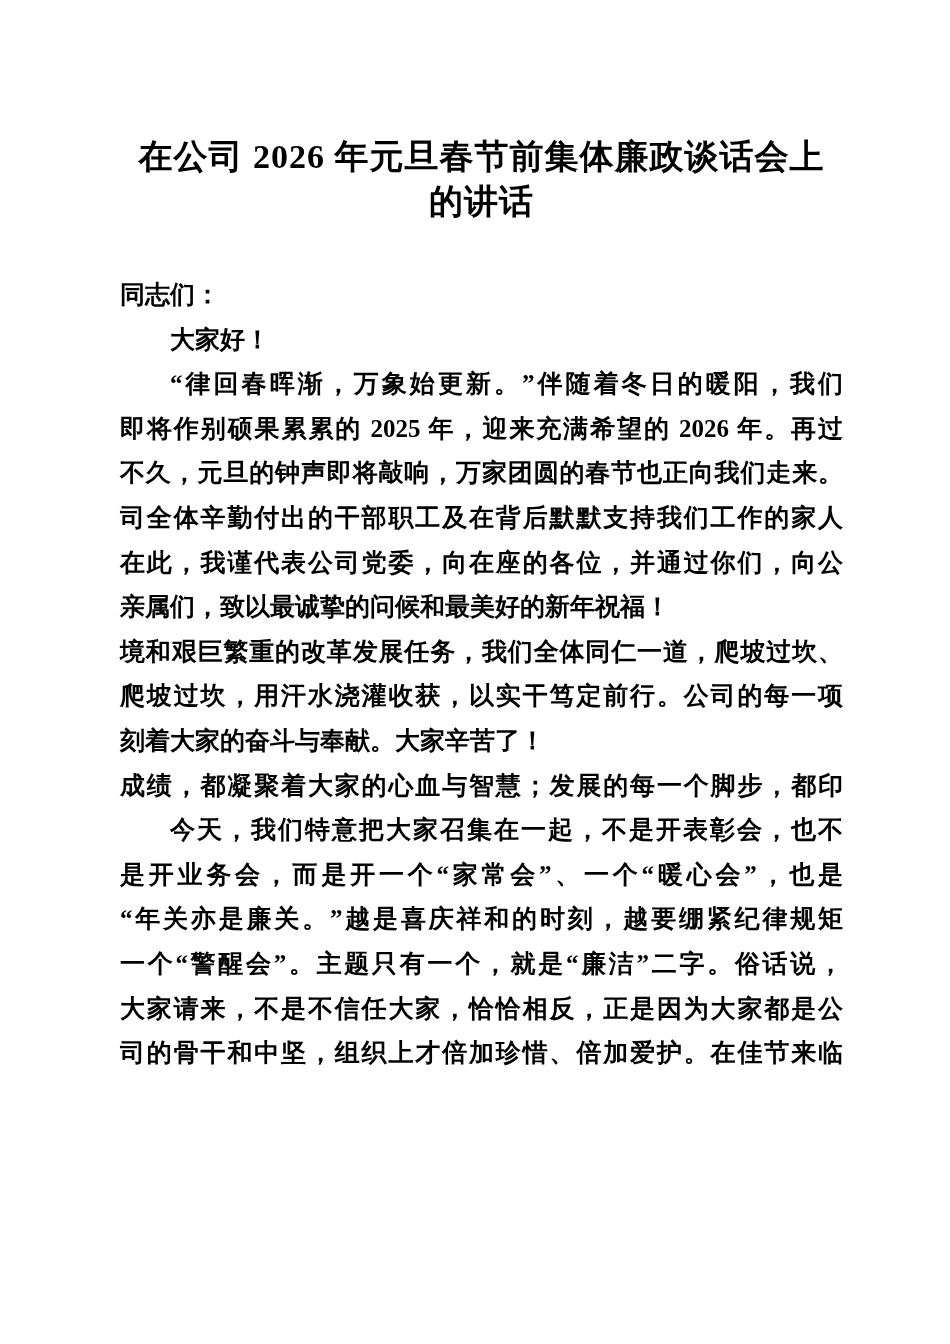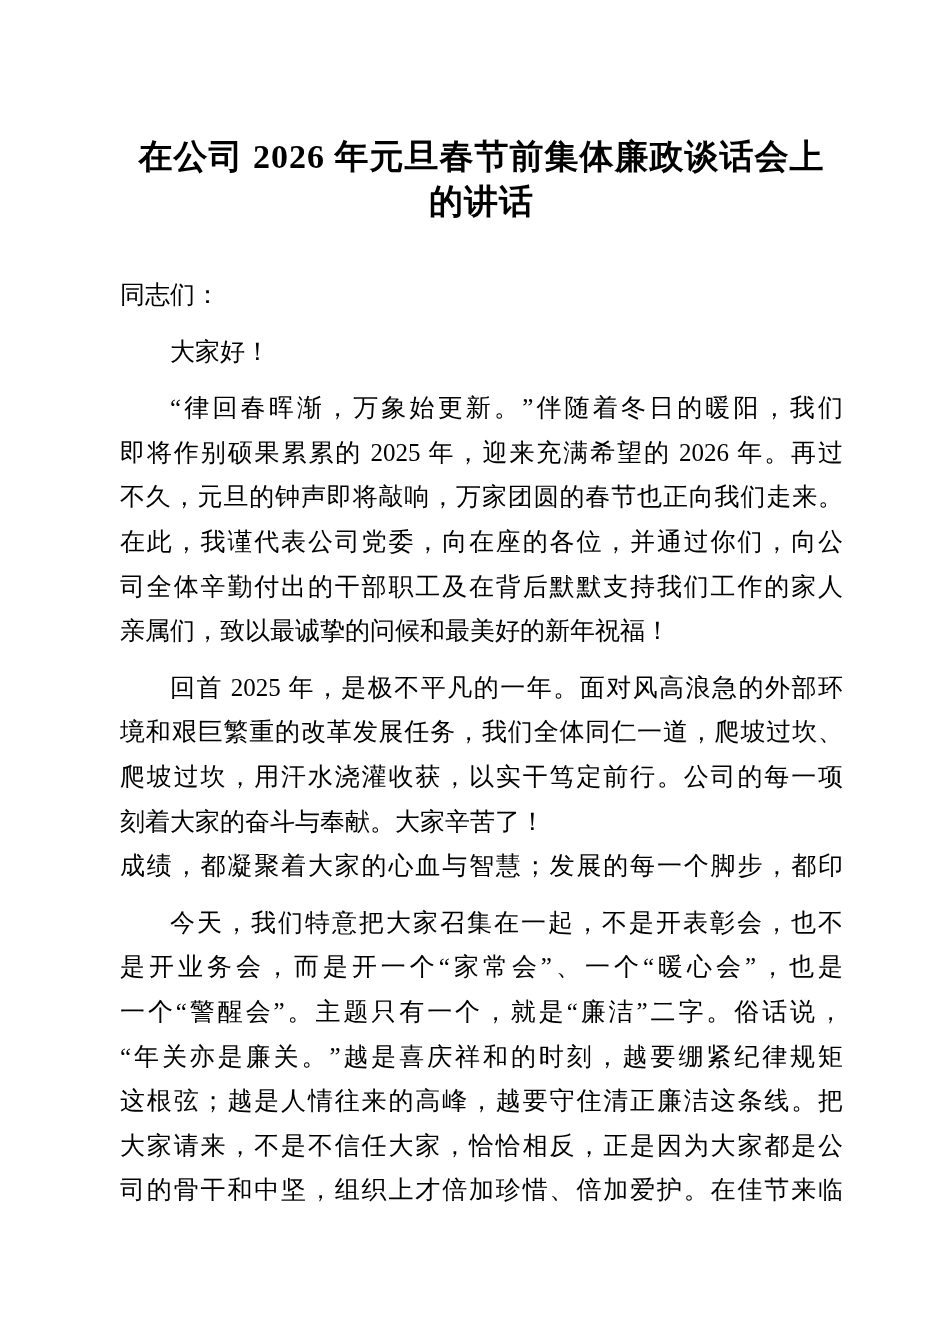--- a/index.html
+++ b/index.html
@@ -1,15 +1,15 @@
 <!DOCTYPE html>
 <html><head>
 <meta charset="utf-8">
 <style>
-  * { margin: 0; padding: 0; box-sizing: border-box; }
+  * { margin: 0; padding: 0; box-sizing: border-box; font-weight: bold; }
   html, body { background: #ffffff; }
   .page {
     position: relative;
     width: 950px;
     height: 1344px;
     background: #ffffff;
     color: #000000;
     font-family: "Liberation Serif", serif;
     overflow: hidden;
   }
@@ -34,21 +34,20 @@
   .line {
     display: block;
     text-align: justify;
     text-align-last: left;
   }
   .line.fill {
     text-align-last: justify;
   }
   .line.indent {
     text-indent: 2em;
-    margin-top: 12px;
   }
 </style>
 </head>
 <body>
 
 <div class="page">
   <div class="doc-inner">
     <h1 class="doc-title">
       <span class="line" style="text-align:center;text-align-last:center;">在公司 2026 年元旦春节前集体廉政谈话会上</span>
       <span class="line" style="text-align:right;text-align-last:center;">的讲话</span>
@@ -57,35 +56,33 @@
         <p class="para">
           <span class="line">同志们：</span>
         </p>
         <p class="para">
           <span class="line indent">大家好！</span>
         </p>
         <p class="para">
           <span class="line fill indent">“律回春晖渐，万象始更新。”伴随着冬日的暖阳，我们</span>
           <span class="line fill">即将作别硕果累累的 2025 年，迎来充满希望的 2026 年。再过</span>
           <span class="line fill">不久，元旦的钟声即将敲响，万家团圆的春节也正向我们走来。</span>
+          <span class="line fill">司全体辛勤付出的干部职工及在背后默默支持我们工作的家人</span>
           <span class="line fill">在此，我谨代表公司党委，向在座的各位，并通过你们，向公</span>
-          <span class="line fill">司全体辛勤付出的干部职工及在背后默默支持我们工作的家人</span>
           <span class="line">亲属们，致以最诚挚的问候和最美好的新年祝福！</span>
         </p>
         <p class="para">
-          <span class="line fill indent">回首 2025 年，是极不平凡的一年。面对风高浪急的外部环</span>
           <span class="line fill">境和艰巨繁重的改革发展任务，我们全体同仁一道，爬坡过坎、</span>
           <span class="line fill">爬坡过坎，用汗水浇灌收获，以实干笃定前行。公司的每一项</span>
           <span class="line">刻着大家的奋斗与奉献。大家辛苦了！</span>
           <span class="line fill">成绩，都凝聚着大家的心血与智慧；发展的每一个脚步，都印</span>
         </p>
         <p class="para">
           <span class="line fill indent">今天，我们特意把大家召集在一起，不是开表彰会，也不</span>
           <span class="line fill">是开业务会，而是开一个“家常会”、一个“暖心会”，也是</span>
+          <span class="line fill">“年关亦是廉关。”越是喜庆祥和的时刻，越要绷紧纪律规矩</span>
           <span class="line fill">一个“警醒会”。主题只有一个，就是“廉洁”二字。俗话说，</span>
-          <span class="line fill">“年关亦是廉关。”越是喜庆祥和的时刻，越要绷紧纪律规矩</span>
-          <span class="line fill">这根弦；越是人情往来的高峰，越要守住清正廉洁这条线。把</span>
           <span class="line fill">大家请来，不是不信任大家，恰恰相反，正是因为大家都是公</span>
           <span class="line fill">司的骨干和中坚，组织上才倍加珍惜、倍加爱护。在佳节来临</span>
         </p>
       </div>
   </div>
 </div>
 
 </body></html>

